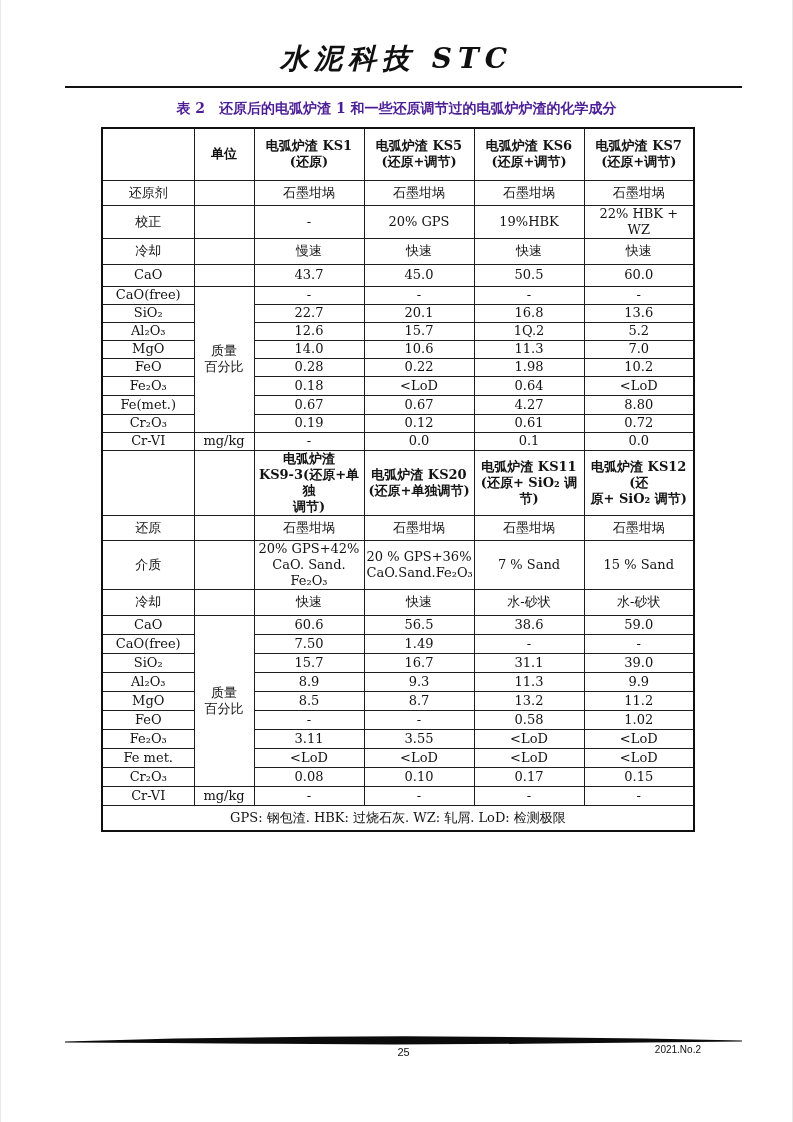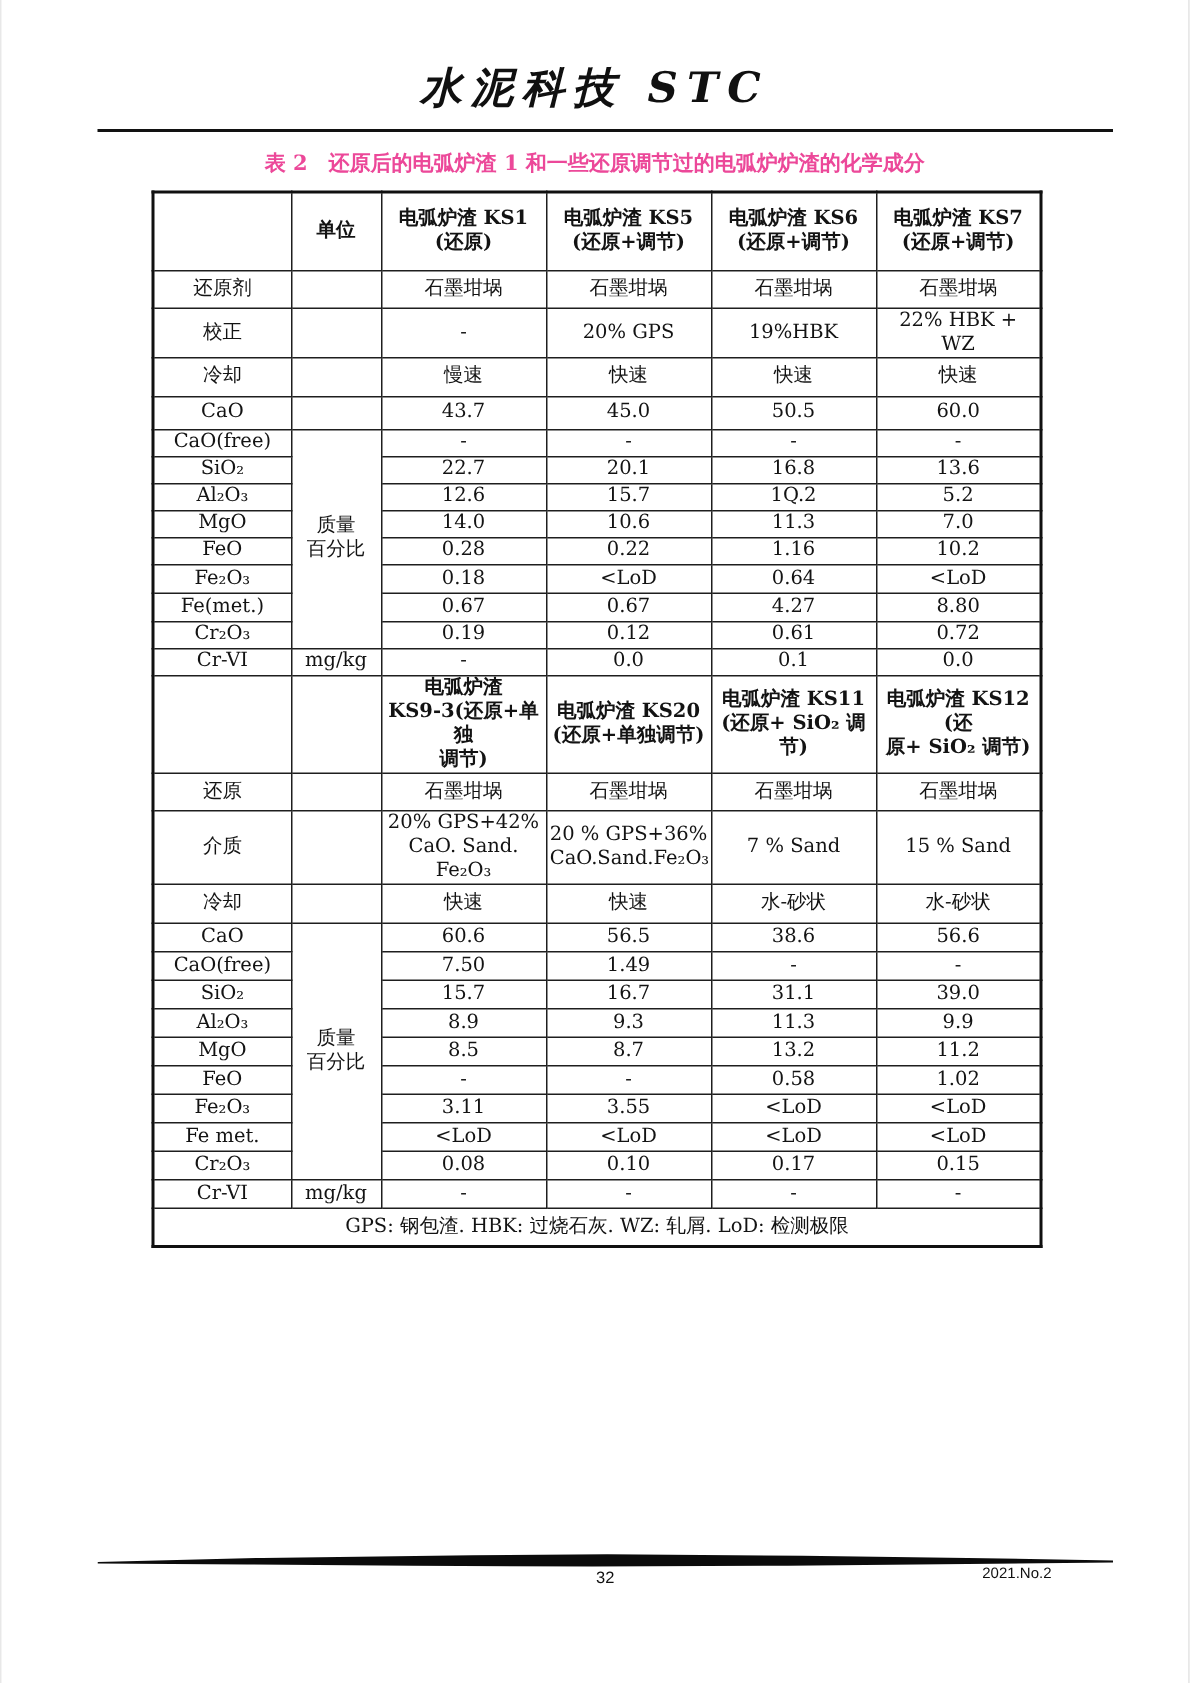--- a/index.html
+++ b/index.html
@@ -12,21 +12,21 @@
     position:absolute; top:40px; left:0; width:100%;
     text-align:center; font-size:28px; font-weight:bold; font-style:italic;
     letter-spacing:6px; color:#101010;
   }
   .header-rule {
     position:absolute; top:86px; left:64px; width:677px; height:2px;
     background:#121212;
   }
   .table-caption {
     position:absolute; top:100px; left:0; width:100%;
-    text-align:center; font-size:14px; font-weight:bold; color:#ec4899;
+    text-align:center; font-size:14px; font-weight:bold; color:#4c1d95;
   }
   .main-table {
     position:absolute; top:127px; left:100px; width:592px;
     border-collapse:collapse; table-layout:fixed; border:2px solid #101010;
   }
   .main-table td {
     border:1px solid #1e1e1e; padding:0 2px;
     text-align:center; vertical-align:middle;
     white-space:pre-line; font-size:13px; line-height:16px; color:#131313;
     overflow:hidden;
@@ -142,21 +142,21 @@
           <td class="cell-label">MgO</td>
           <td class="cell-value">14.0</td>
           <td class="cell-value">10.6</td>
           <td class="cell-value">11.3</td>
           <td class="cell-value">7.0</td>
         </tr>
         <tr style="height: 18px;">
           <td class="cell-label">FeO</td>
           <td class="cell-value">0.28</td>
           <td class="cell-value">0.22</td>
-          <td class="cell-value">1.16</td>
+          <td class="cell-value">1.98</td>
           <td class="cell-value">10.2</td>
         </tr>
         <tr style="height: 19px;">
           <td class="cell-label">Fe₂O₃</td>
           <td class="cell-value">0.18</td>
           <td class="cell-value">&lt;LoD</td>
           <td class="cell-value">0.64</td>
           <td class="cell-value">&lt;LoD</td>
         </tr>
         <tr style="height: 19px; padding-left: 36px;">
@@ -220,21 +220,21 @@
           <td class="cell-value">水-砂状</td>
           <td class="cell-value">水-砂状</td>
         </tr>
         <tr style="height: 19px;">
           <td class="cell-label">CaO</td>
           <td rowspan="9" class="cell-unit unit-top">质量
 百分比</td>
           <td class="cell-value">60.6</td>
           <td class="cell-value">56.5</td>
           <td class="cell-value">38.6</td>
-          <td class="cell-value">56.6</td>
+          <td class="cell-value">59.0</td>
         </tr>
         <tr style="height: 19px;">
           <td class="cell-label">CaO(free)</td>
           <td class="cell-value">7.50</td>
           <td class="cell-value">1.49</td>
           <td class="cell-value">-</td>
           <td class="cell-value">-</td>
         </tr>
         <tr style="height: 19px;">
           <td class="cell-label">SiO₂</td>
@@ -296,16 +296,16 @@
         <tr style="height: 26px;">
           <td colspan="6" class="cell-footnote">GPS: 钢包渣. HBK: 过烧石灰. WZ: 轧屑. LoD: 检测极限</td>
         </tr>
       </tbody>
   </table>
 
 
   <svg class="footer-rule" width="677" height="12" viewBox="0 0 677 12">
     <polygon points="0,6.4 110,3.6 250,1.8 340,1.2 470,2.2 580,3.6 677,5.4 677,6.6 580,7.6 460,8.8 330,9.4 210,8.8 100,8.0 0,7.4" fill="#0b0b0b"></polygon>
   </svg>
-  <div class="page-number">32</div>
+  <div class="page-number">25</div>
   <div class="issue">2021.No.2</div>
 
 </div>
 
 </body></html>

